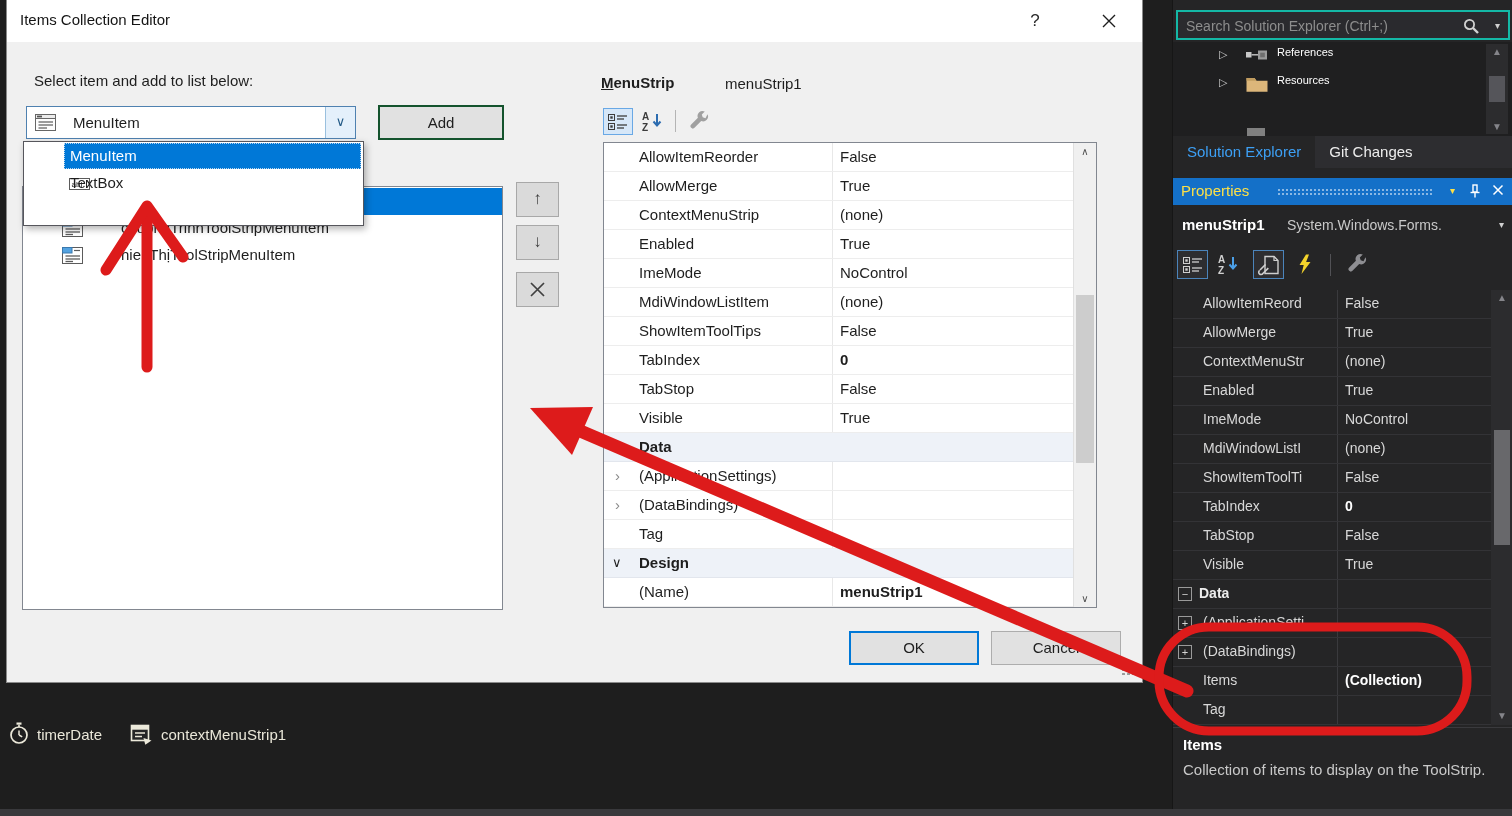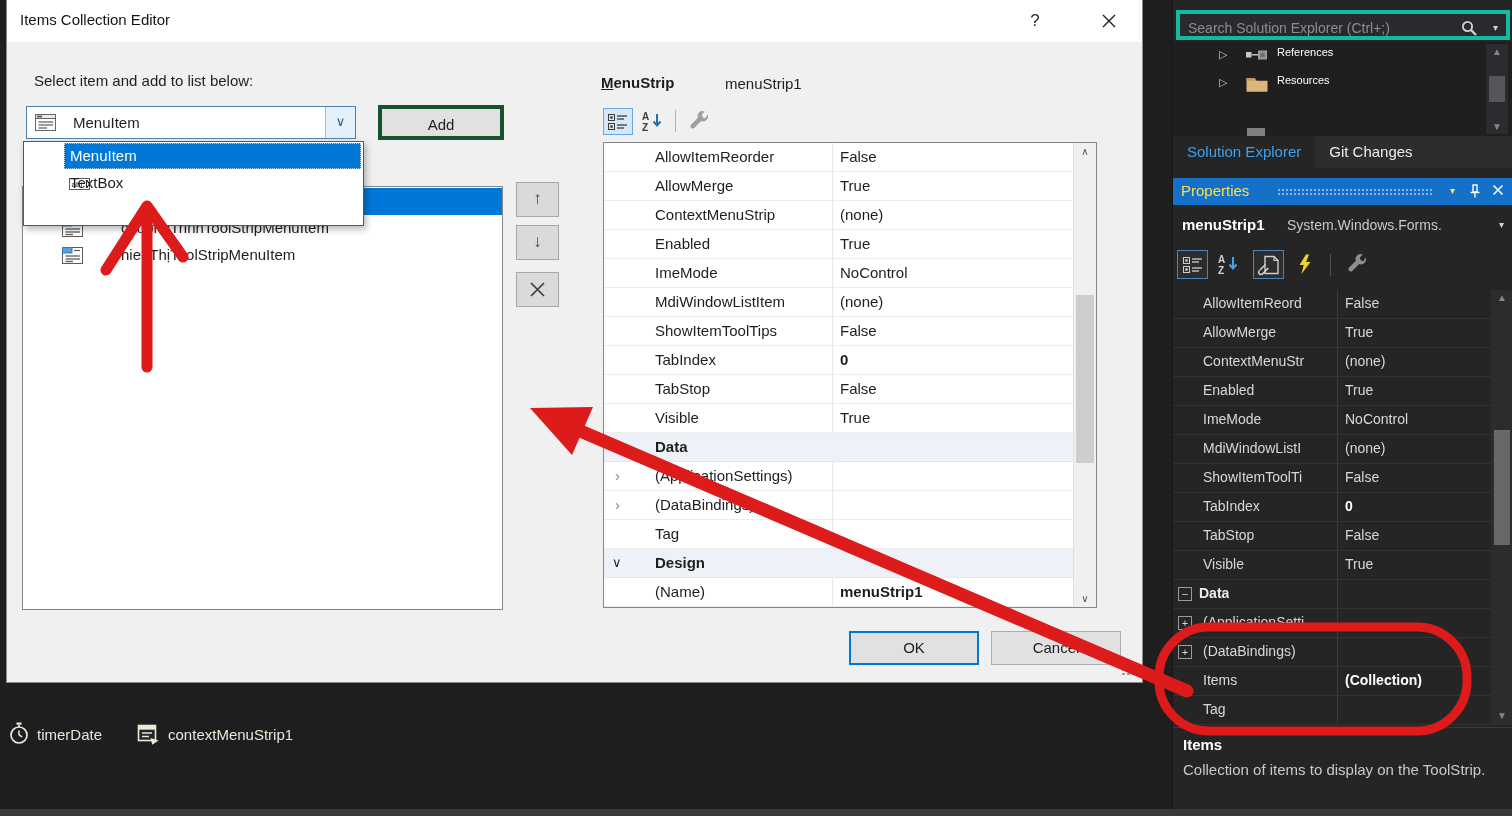--- a/index.html
+++ b/index.html
@@ -18,21 +18,21 @@
   #dlg-select-label{position:absolute;left:27px;top:72px;font-size:15px;}
 
   #combo{position:absolute;left:19px;top:106px;width:330px;height:33px;background:#fff;
          border:1px solid #4f81b0;}
   #combo .icn{position:absolute;left:7px;top:5px;}
   #combo-text{position:absolute;left:46px;top:7px;font-size:15px;}
   #combo-btn{position:absolute;right:0;top:0;width:30px;height:31px;background:#e4f0fb;
              border-left:1px solid #9ac0de;color:#235a86;font-size:13px;text-align:center;line-height:30px;}
 
   #add-btn{position:absolute;left:371px;top:105px;width:126px;height:35px;background:#e1e1e1;
-           border:4px solid #14532d;font-size:15px;text-align:center;line-height:32px;}
+           border:2px solid #14532d;font-size:15px;text-align:center;line-height:32px;}
 
   #items-list{position:absolute;left:15px;top:186px;width:481px;height:424px;background:#fff;
               border:1px solid #828790;padding-top:1px;}
   .il-row{position:relative;height:27px;}
   .il-row.sel{background:#0078d7;}
   .il-row .icn{position:absolute;left:38px;top:3px;}
   .il-txt{position:absolute;left:98px;top:4px;font-size:15px;white-space:nowrap;}
 
   #type-dropdown{position:absolute;left:16px;top:141px;width:341px;height:85px;background:#fff;
                  border:1px solid #56565c;z-index:6;box-shadow:2px 3px 7px rgba(0,0,0,.3);padding-top:1px;}
@@ -57,47 +57,47 @@
   #lt-az{left:632px;}
   #lt-sep{position:absolute;left:668px;top:110px;width:1px;height:22px;background:#b4b4b4;}
   #lt-wrench{left:678px;}
 
   #prop-grid-light{position:absolute;left:596px;top:142px;width:494px;height:466px;background:#fff;
                    border:1px solid #828790;}
   #lg-rows{position:absolute;left:0;top:0;right:23px;bottom:0;overflow:hidden;}
   #lg-divider{position:absolute;left:228px;top:0;bottom:0;width:1px;background:#e8e8e8;}
   .lg-row{position:relative;height:29px;border-bottom:1px solid #ededed;}
   .lg-row.cat{background:#eef2f8;border-bottom-color:#e2e6ed;}
-  .lg-name{position:absolute;left:35px;top:5px;font-size:15px;white-space:nowrap;overflow:hidden;max-width:190px;margin-left:16px;}
+  .lg-name{position:absolute;left:35px;top:5px;font-size:15px;white-space:nowrap;overflow:hidden;max-width:190px;}
   .lg-row.cat .lg-name{font-weight:bold;}
   .lg-val{position:absolute;left:236px;top:5px;font-size:15px;white-space:nowrap;}
   .lg-val.b{font-weight:bold;}
   .lg-ch{position:absolute;left:11px;top:5px;font-size:15px;color:#8a8a8a;}
   .lg-ch.v{color:#1e1e1e;left:8px;font-size:13px;top:6px;}
   #lg-sb{position:absolute;right:0;top:0;width:23px;bottom:0;background:#f0f0f0;border-left:1px solid #e0e0e0;}
   #lg-sb-up{position:absolute;top:3px;left:0;right:0;text-align:center;font-size:10px;color:#4f4f4f;}
   #lg-sb-dn{position:absolute;bottom:3px;left:0;right:0;text-align:center;font-size:10px;color:#4f4f4f;}
   #lg-sb-thumb{position:absolute;left:2px;right:2px;top:152px;height:168px;background:#cdcdcd;}
 
   #ok-btn{position:absolute;left:842px;top:631px;width:130px;height:34px;background:#e1e1e1;
           border:2px solid #0078d7;font-size:15px;text-align:center;line-height:29px;}
   #cancel-btn{position:absolute;left:984px;top:631px;width:130px;height:34px;background:#e1e1e1;
           border:1px solid #adadad;font-size:15px;text-align:center;line-height:31px;}
   #grip{position:absolute;right:8px;bottom:7px;width:13px;height:13px;
         background-image:radial-gradient(circle,#9a9a9a 1.4px,transparent 1.6px);background-size:5px 5px;}
 
   
-  #tray{position:absolute;left:8px;top:720px;display:flex;gap:34px;color:#eae7d9;font-size:15px;}
+  #tray{position:absolute;left:8px;top:720px;display:flex;gap:27px;color:#eae7d9;font-size:15px;}
   .tray-item{display:flex;align-items:center;gap:7px;height:28px;}
 
   
   #panel{position:absolute;left:1172px;top:0;width:340px;height:816px;background:#252526;
          border-left:1px solid #161616;color:#dcdcdc;z-index:1;}
   #se-search{position:absolute;left:3px;top:10px;width:334px;height:30px;background:#2a2a2e;
-             border:4px solid #14b8a6;}
+             border:2px solid #14b8a6;}
   #se-search-text{position:absolute;left:8px;top:6px;font-size:14px;color:#8d8d8d;white-space:nowrap;}
   #se-search-mag{position:absolute;right:27px;top:5px;}
   #se-search-caret{position:absolute;right:8px;top:8px;color:#cfcfcf;font-size:10px;}
 
   #se-tree{position:absolute;left:0;top:42px;width:340px;height:94px;background:#1f1f20;overflow:hidden;}
   .tree-row{position:relative;height:28px;}
   .tree-exp{position:absolute;left:46px;top:6px;font-size:11px;color:#d2d2d2;width:14px;}
   .tree-row .icn{position:absolute;left:72px;top:4px;}
   .tree-lbl{position:absolute;left:104px;top:4px;font-size:11px;color:#ffffff;white-space:nowrap;}
   #tree-partial{position:absolute;left:74px;top:86px;width:18px;height:8px;background:#808080;}

